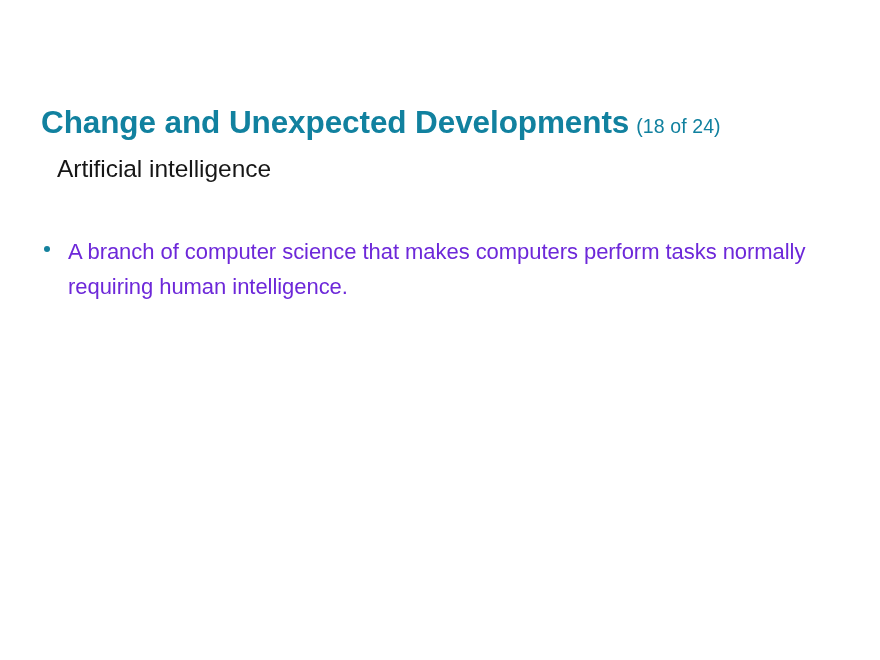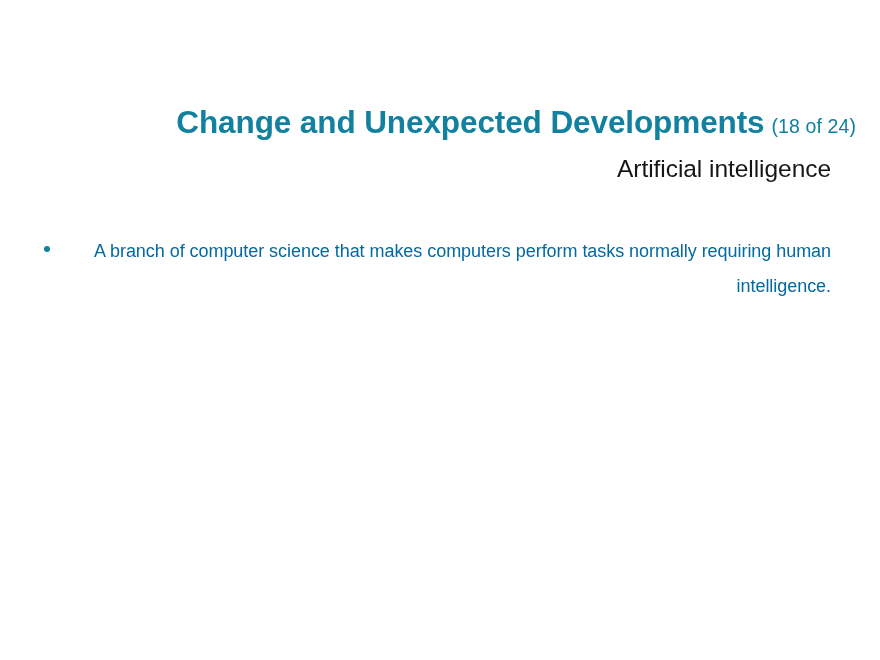--- a/index.html
+++ b/index.html
@@ -15,21 +15,20 @@
     -webkit-font-smoothing: antialiased;
     overflow: hidden;
   }
 
   .slide {
     position: relative;
     width: 880px;
     height: 660px;
     background: #ffffff;
     box-sizing: border-box;
-    text-align: right;
   }
 
   
   .slide-title {
     position: absolute;
     left: 41px;
     top: 84px;
     right: 24px;
     line-height: 1.12;
     white-space: nowrap;
@@ -54,36 +53,36 @@
     left: 41px;
     top: 152px;
     width: 790px;
   }
 
   .subtitle {
     font-size: 24.5px;
     font-weight: normal;
     color: #161616;
     line-height: 34px;
-    margin: 0 0 12px 3px;
+    margin: 0 0 12px 16px;
     letter-spacing: -0.05px;
   }
 
   .bullet-list {
     list-style: none;
     margin: 0;
     padding: 0;
   }
 
   .bullet-item {
     position: relative;
     padding-left: 27px;
     margin-bottom: 19px;
-    font-size: 18px;
-    color: #0369a1;
+    font-size: 22px;
+    color: #6d28d9;
     line-height: 35px;
     letter-spacing: -0.05px;
     margin-top: 48px;
   }
   .bullet-item:last-child {
     margin-bottom: 0;
   }
 
   .bullet-dot {
     position: absolute;

